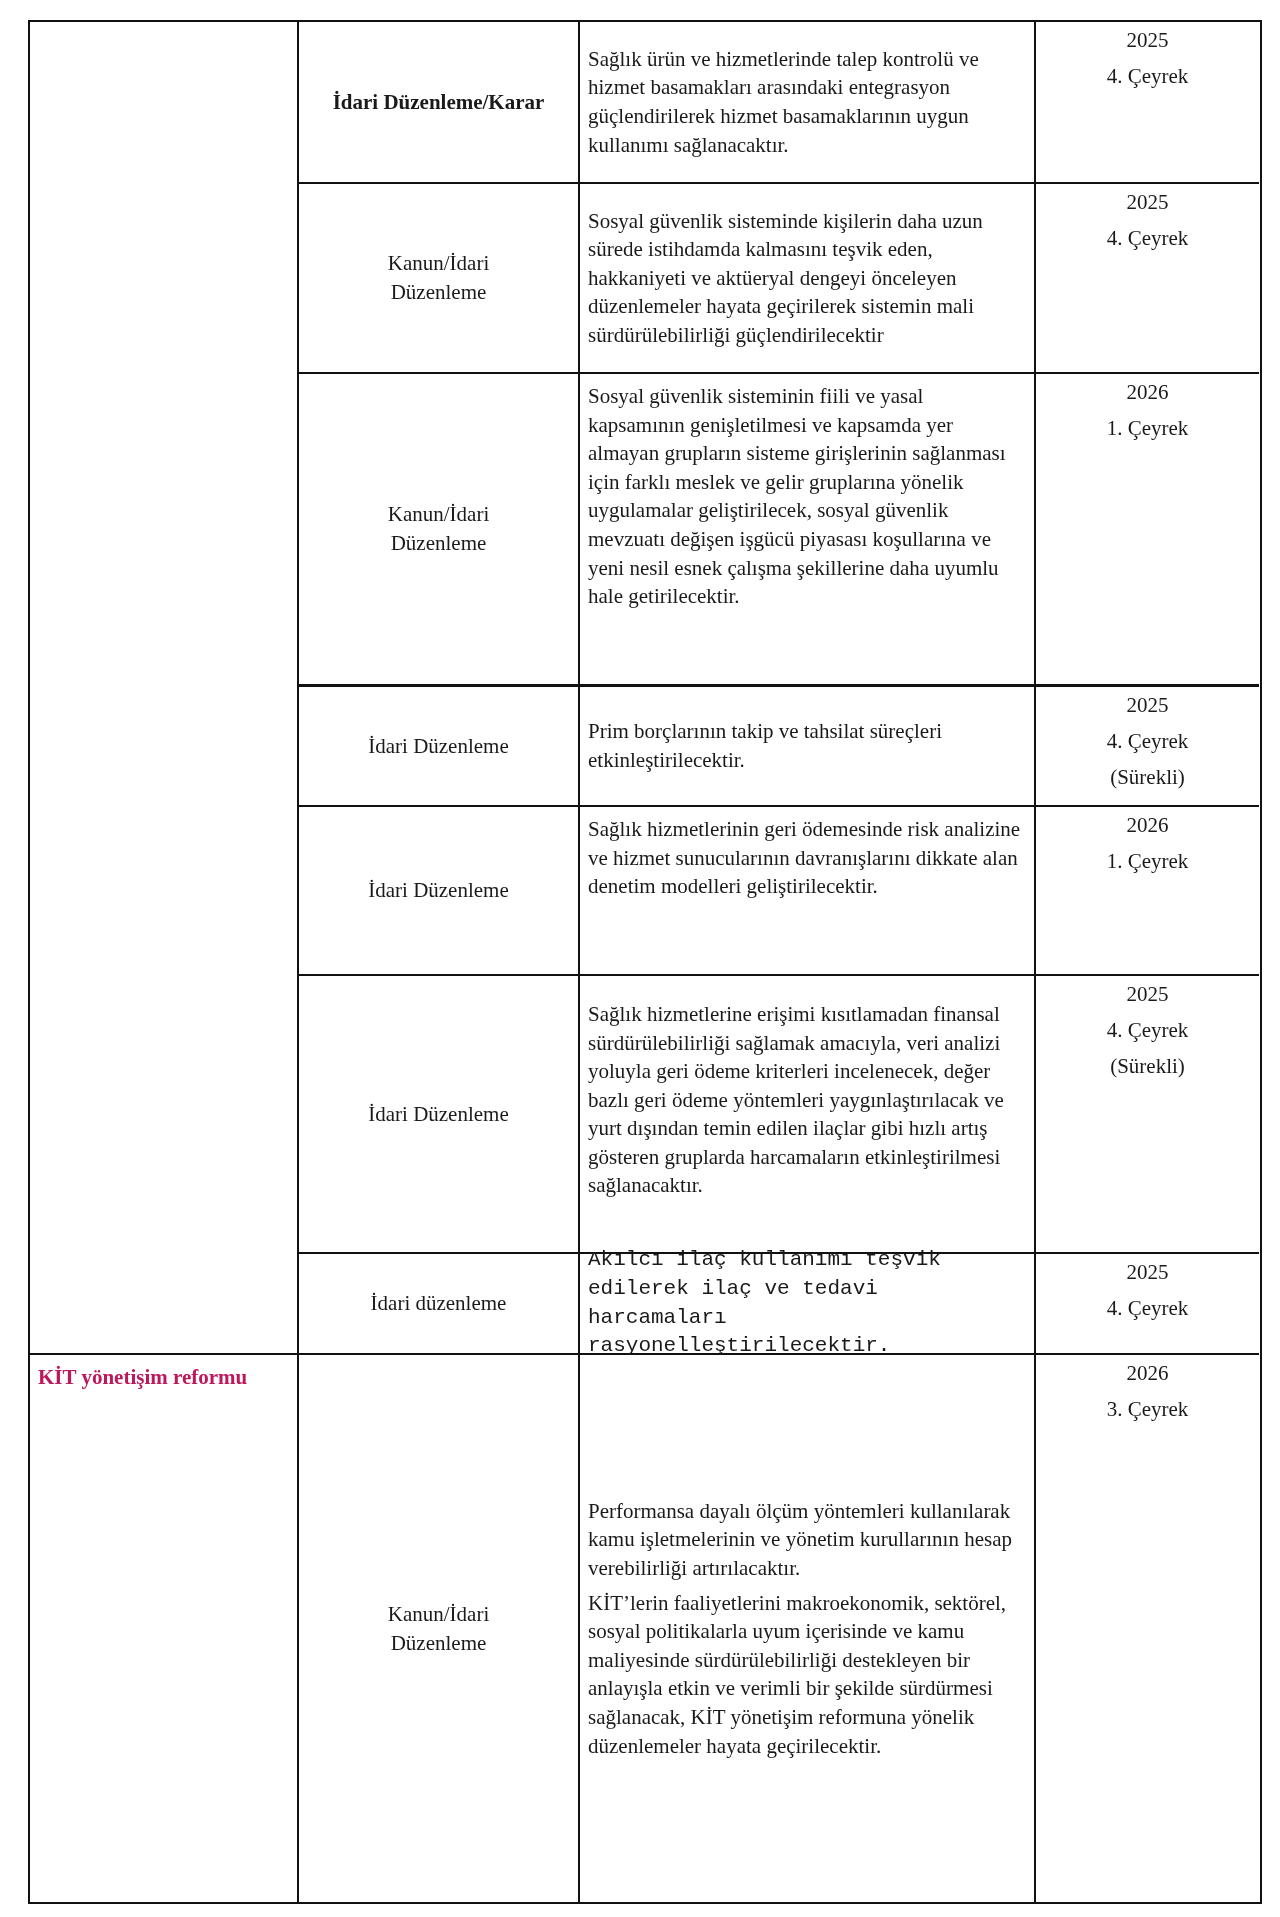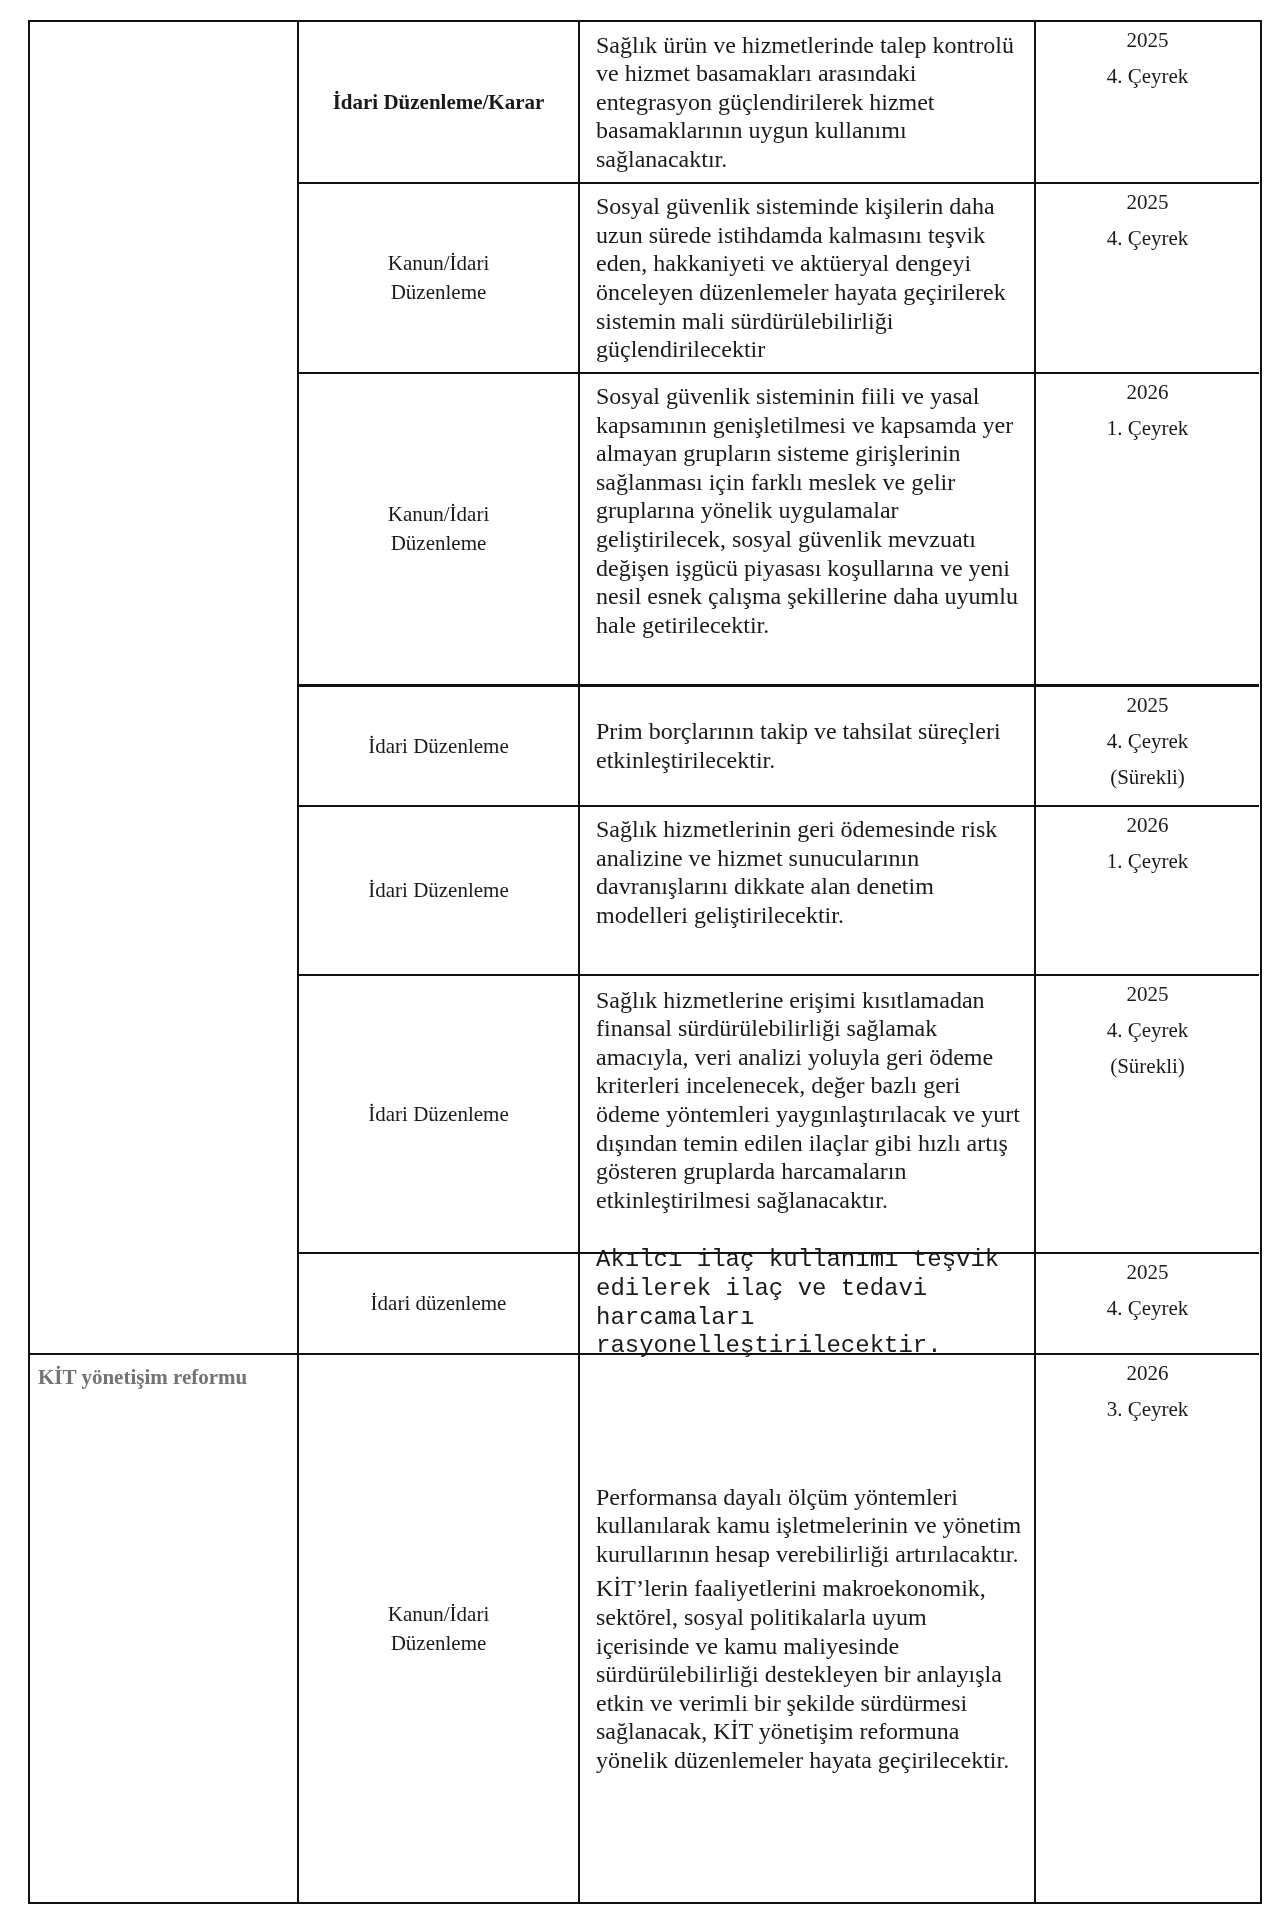--- a/index.html
+++ b/index.html
@@ -5,21 +5,21 @@
   html, body { margin: 0; padding: 0; background: #ffffff; }
   body { width: 1280px; height: 1917px; position: relative; overflow: hidden;
          font-family: "Liberation Serif", "DejaVu Serif", serif; color: #1a1a1a; }
   .tbl { position: absolute; left: 28px; top: 20px; width: 1234px; height: 1884px;
          border: 2.5px solid #111; box-sizing: border-box; }
   .cell { position: absolute; box-sizing: border-box; display: flex; align-items: center; }
   .hline { position: absolute; height: 2px; background: #111; }
   .vline { position: absolute; width: 2px; background: #111; }
   .type { justify-content: center; text-align: center; font-size: 21px; line-height: 29px; padding: 0 8px; }
   .desc { flex-direction: column; align-items: center; justify-content: center;
-          font-size: 24px; line-height: 28.6px; padding: 0 10px 0 16px; }
+          font-size: 21px; line-height: 28.6px; padding: 0 10px 0 8px; }
   .desc p { margin: 0; }
   .desc p + p { margin-top: 6px; }
   .date { flex-direction: column; align-items: center; text-align: center;
           font-size: 21px; line-height: 36px; }
   .heading { align-items: flex-start; padding: 8px 0 0 8px; color: #365f91; font-weight: bold;
              font-size: 21px; line-height: 29px; }
 </style>
 </head>
 <body>
 
@@ -31,21 +31,21 @@
 
   <div class="hline" style="left:267px; width:962px; top:160px;"></div>
   <div class="hline" style="left:267px; width:962px; top:350px;"></div>
   <div class="hline" style="left:267px; width:962px; top:662px; height:3px;"></div>
   <div class="hline" style="left:267px; width:962px; top:783px;"></div>
   <div class="hline" style="left:267px; width:962px; top:952px;"></div>
   <div class="hline" style="left:267px; width:962px; top:1230px;"></div>
   <div class="hline" style="left:0; width:1229px; top:1331px;"></div>
 
   <div class="cell" style="left:0; top:0; width:267px; height:1331px;"></div>
-  <div class="cell heading" style="left: 0px; top: 1333px; width: 267px; height: 547px; color: #737373;">KİT yönetişim reformu</div>
+  <div class="cell heading" style="left: 0px; top: 1333px; width: 267px; height: 547px; color: #be185d;">KİT yönetişim reformu</div>
 
   <div class="cell type" style="left:269px; top:0; width:279px; height:160px;font-weight:bold;">İdari Düzenleme/Karar</div>
   <div class="cell desc" style="left:550px; top:0; width:454px; height:160px;">
     <p>Sağlık ürün ve hizmetlerinde talep kontrolü ve hizmet basamakları arasındaki entegrasyon güçlendirilerek hizmet basamaklarının uygun kullanımı sağlanacaktır.</p>
   </div>
   <div class="cell date" style="left:1006px; top:0; width:223px; height:160px;">
     <span>2025</span>
     <span>4. Çeyrek</span>
   </div>
 

